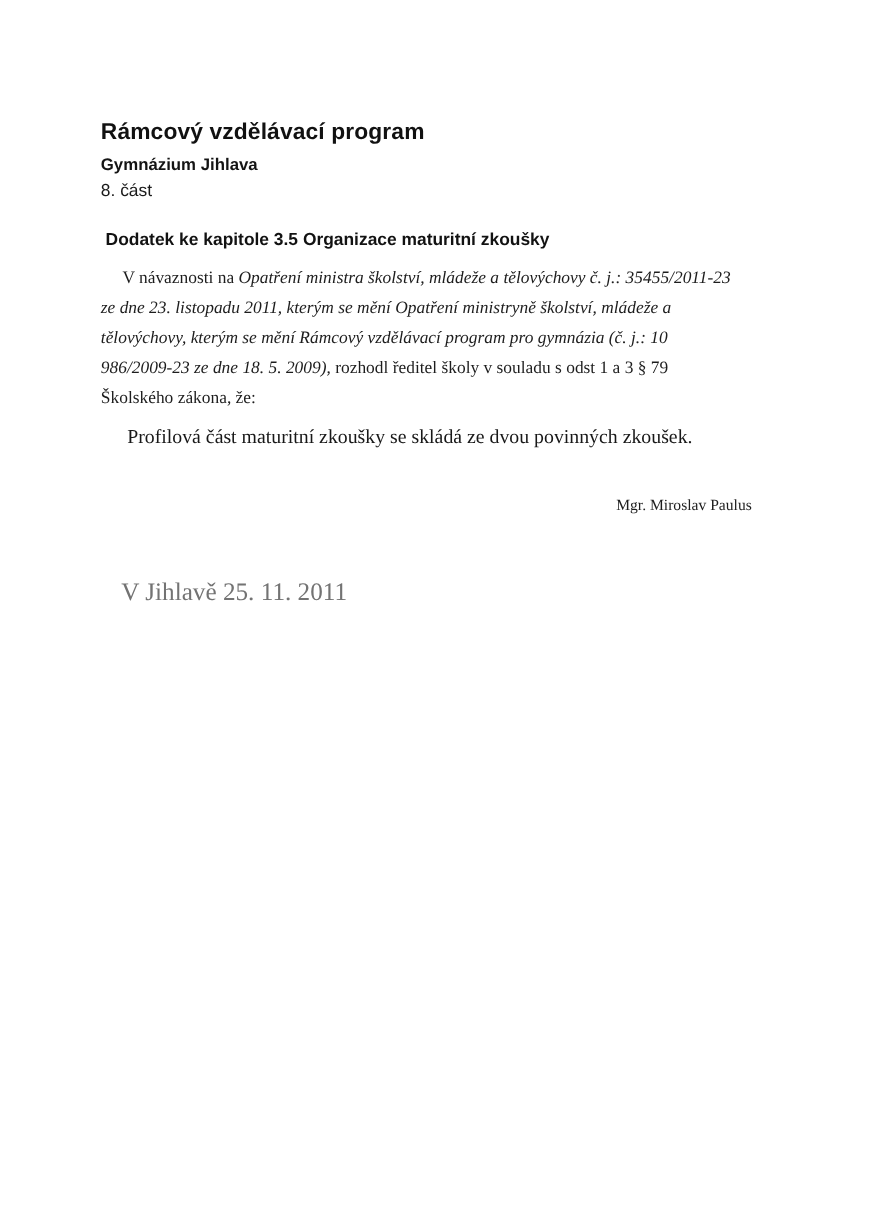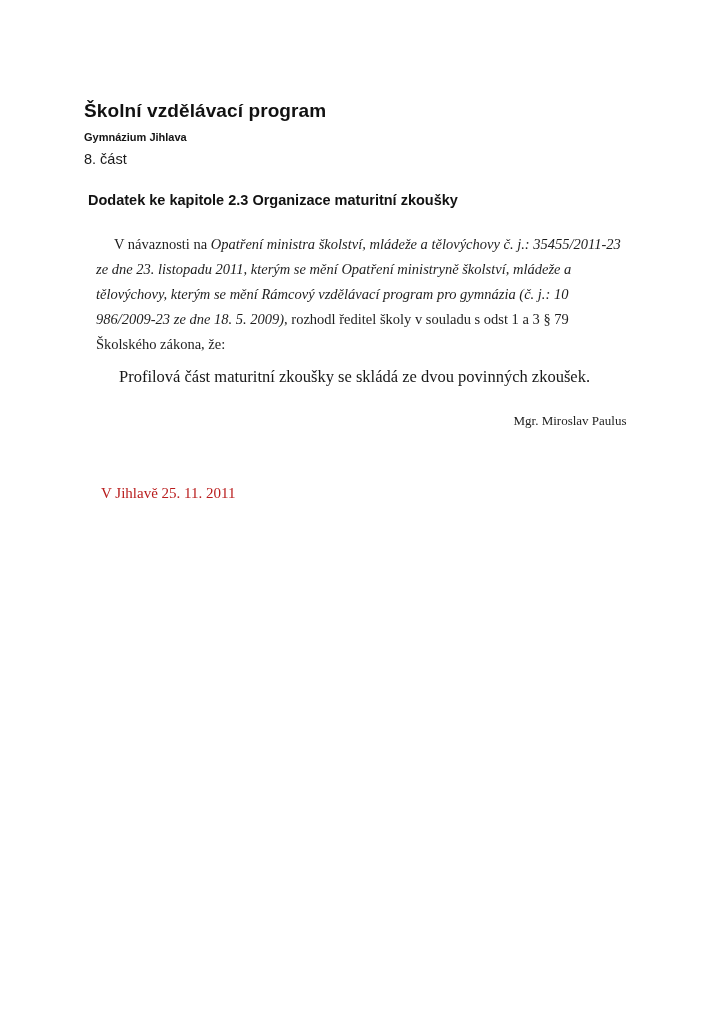--- a/index.html
+++ b/index.html
@@ -27,21 +27,21 @@
     line-height: 24px;
     color: #111111;
     letter-spacing: 0.1px;
   }
   .doc-subtitle {
     position: absolute;
     left: 84px;
     top: 128px;
     font-family: "Liberation Sans", sans-serif;
     font-weight: bold;
-    font-size: 11px;
+    font-size: 14px;
     line-height: 19px;
     color: #141414;
   }
   .doc-part {
     position: absolute;
     left: 84px;
     top: 150px;
     font-family: "Liberation Sans", sans-serif;
     font-size: 14.5px;
     line-height: 19px;
@@ -56,70 +56,70 @@
     font-weight: bold;
     font-size: 14.5px;
     line-height: 19px;
     color: #121212;
   }
   .body-paragraph {
     position: absolute;
     left: 84px;
     top: 220px;
     width: 610px;
-    margin: 12px;
+    margin: 0;
     font-size: 14.5px;
     line-height: 25px;
     white-space: pre;
     text-indent: 18px;
     color: #1d1d1d;
   }
   .body-paragraph em {
     font-style: italic;
   }
   .statement {
     position: absolute;
     left: 102px;
     top: 349px;
-    margin: 17px;
+    margin: 4px;
     font-size: 16.5px;
     line-height: 22px;
     color: #181818;
   }
   .signature {
     position: absolute;
     left: 460px;
     top: 408px;
     width: 220px;
     text-align: center;
     font-size: 13px;
     line-height: 26px;
     color: #1d1d1d;
   }
   .dateline {
     position: absolute;
     left: 101px;
     top: 483px;
-    font-size: 15px;
+    font-size: 21px;
     line-height: 20px;
-    color: #b91c1c;
+    color: #737373;
   }
 </style>
 </head>
 <body>
 
 <div class="page">
 
-  <h1 class="doc-title">Školní vzdělávací program</h1>
+  <h1 class="doc-title">Rámcový vzdělávací program</h1>
 
   <div class="doc-subtitle">Gymnázium Jihlava</div>
 
   <div class="doc-part">8. část</div>
 
-  <h2 class="section-heading">Dodatek ke kapitole 2.3 Organizace maturitní zkoušky</h2>
+  <h2 class="section-heading">Dodatek ke kapitole 3.5 Organizace maturitní zkoušky</h2>
 
   <p class="body-paragraph"><span>V návaznosti na </span><em>Opatření ministra školství, mládeže a tělovýchovy č. j.: 35455/2011-23
 ze dne 23. listopadu 2011, kterým se mění Opatření ministryně školství, mládeže a
 tělovýchovy, kterým se mění Rámcový vzdělávací program pro gymnázia (č. j.: 10
 986/2009-23 ze dne 18. 5. 2009)</em><span>, rozhodl ředitel školy v souladu s odst 1 a 3 § 79
 Školského zákona, že:</span></p>
 
   <p class="statement">Profilová část maturitní zkoušky se skládá ze dvou povinných zkoušek.</p>
 
   <div class="signature">

